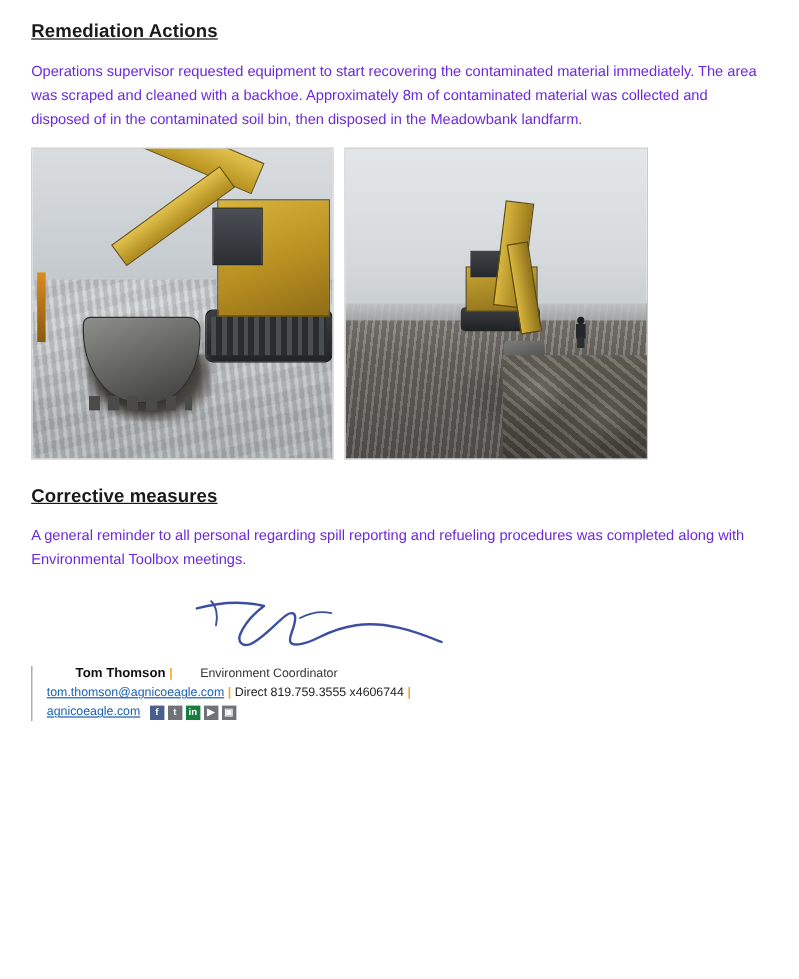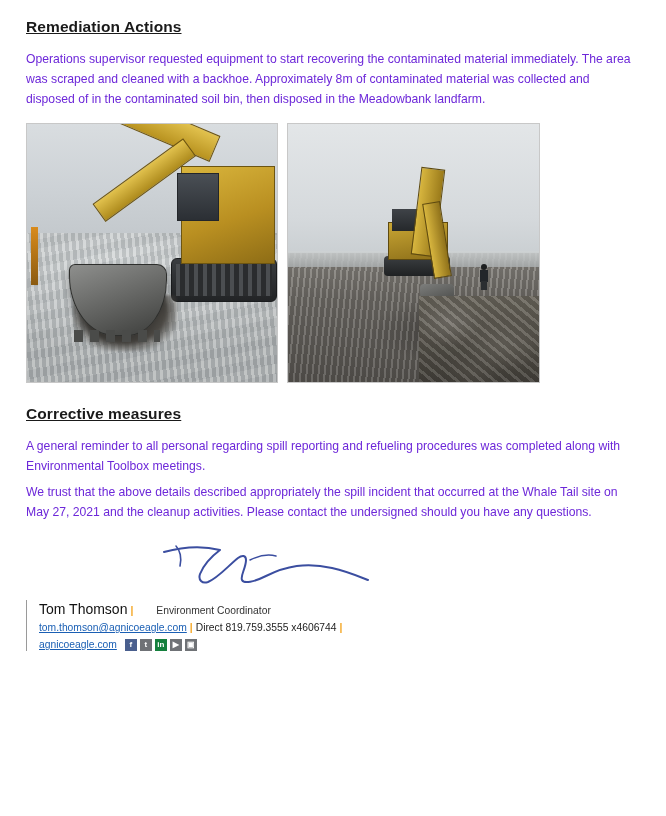--- a/index.html
+++ b/index.html
@@ -249,21 +249,21 @@
     font-weight: 600;
     margin-top: 2px;
   }
   .footer-divider {
     width: 1px;
     background: #9a9a9a;
     align-self: stretch;
     margin: 2px 2px 2px 0;
   }
   .footer-info { font-size: 10.3px; line-height: 1.58; color: #222; }
-  .name { font-weight: normal; color: #111; font-size: 14px; }
+  .name { font-weight: bold; color: #111; font-size: 11px; margin-left: 24px; }
   .pipe { color: #f5a623; font-weight: bold; padding: 0 3px; }
   .role { color: #333; padding-left: 20px; }
   .maillink { color: #1a5fb4; text-decoration: underline; }
   .weblink { color: #1a5fb4; text-decoration: underline; }
   .social {
     display: inline-flex;
     gap: 3px;
     vertical-align: middle;
     margin-left: 5px;
   }
@@ -321,21 +321,20 @@
       <div class="rocks2"></div>
     </div>
 
   </div>
 
   <h2 class="section-heading second">Corrective measures</h2>
 
   <p class="body-text">A general reminder to all personal regarding spill reporting and refueling procedures was completed along with Environmental Toolbox meetings.</p>
 
 
-  <p class="body-text">We trust that the above details described appropriately the spill incident that occurred at the Whale Tail site on May 27, 2021 and the cleanup activities. Please contact the undersigned should you have any questions.</p>
 
   <div class="signature-wrap">
     <svg width="240" height="54" viewBox="0 0 240 54" aria-hidden="true">
       <path d="M18 12 C40 6, 58 6, 74 10 C66 16, 58 24, 54 34 C52 40, 56 44, 62 42 C72 38, 82 26, 92 18 C96 15, 100 15, 100 20 C100 28, 94 36, 96 40 C98 44, 108 42, 120 36 C140 26, 160 22, 186 28 C200 31, 212 36, 222 40" fill="none" stroke="#3b4ea0" stroke-width="2.0" stroke-linecap="round" stroke-linejoin="round"></path>
       <path d="M30 6 C34 10, 36 18, 34 26" fill="none" stroke="#3b4ea0" stroke-width="1.6" stroke-linecap="round"></path>
       <path d="M104 20 C112 16, 122 14, 130 16" fill="none" stroke="#3b4ea0" stroke-width="1.5" stroke-linecap="round"></path>
     </svg>
   </div>
 
   <div class="footer">

